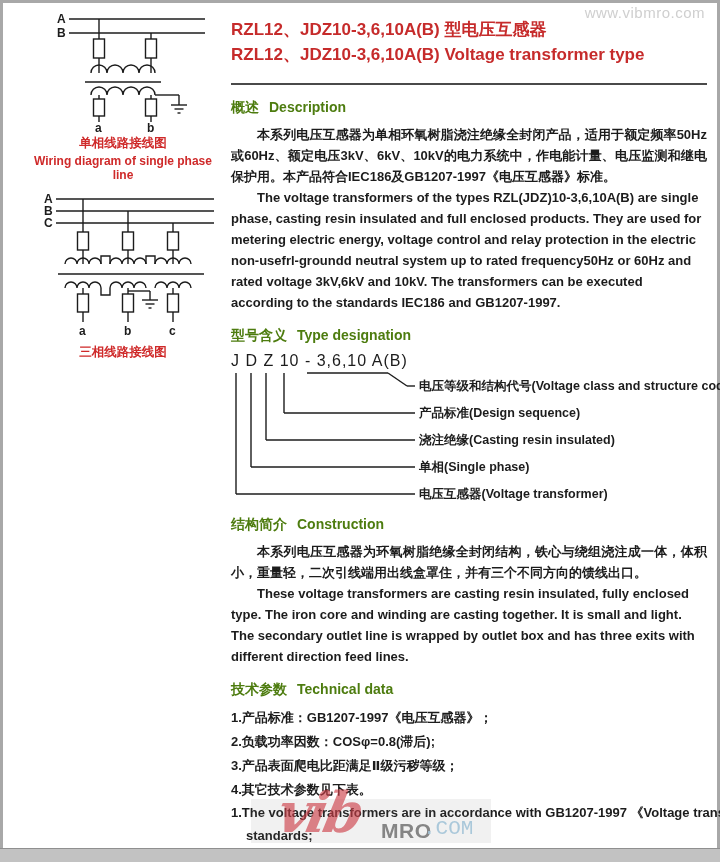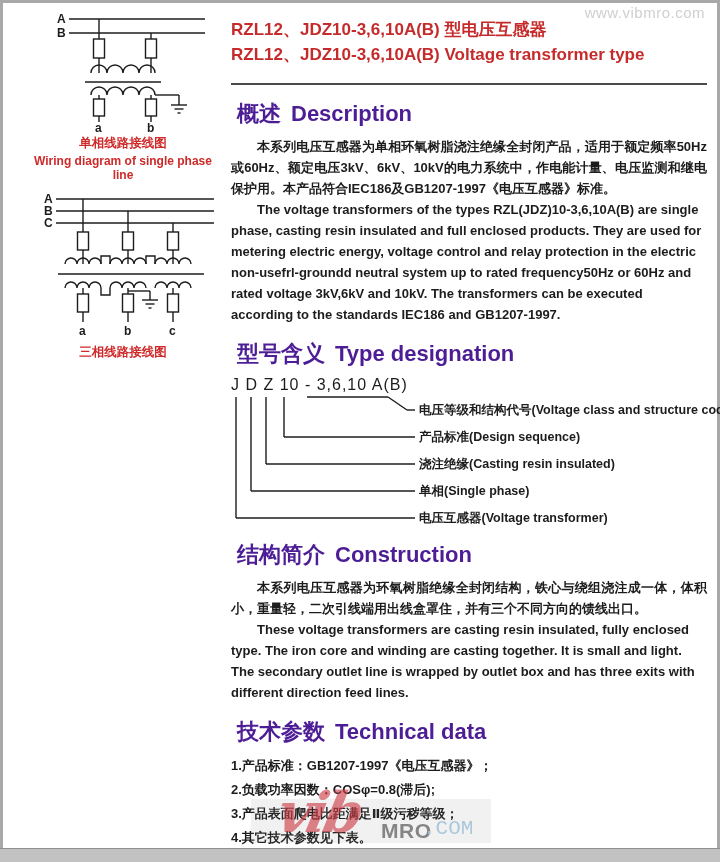--- a/index.html
+++ b/index.html
@@ -20,21 +20,21 @@
   .cap-cn{color:#cf2a2a;font-weight:bold;font-size:12.5px;margin-top:2px;}
   .cap-en{color:#cf2a2a;font-weight:bold;font-size:12px;margin-top:2px;margin-bottom:8px;}
   svg{display:block;margin:0 auto;}
   .wire{stroke:#1c1c1c;stroke-width:1.4;fill:none;}
   .fuse{fill:#ffffff;stroke:#1c1c1c;stroke-width:1.4;}
   .dlabel{font:bold 12px "Liberation Sans",sans-serif;fill:#1c1c1c;}
   
   .rightcol{position:absolute;left:228px;top:14px;width:476px;color:#1c1c1c;}
   .title{color:#c62b2b;font-weight:bold;font-size:17px;line-height:25px;}
   .rule{border-top:2px solid #4a4a4a;margin:16px 0 6px 0;height:0;}
-  h2.sec{color:#4c1d95;font-size:22px;margin:14px 0 7px 6px;}
+  h2.sec{color:#4d7c0f;font-size:14px;margin:14px 0 7px 0;}
   h2.sec .cnpart{margin-right:10px;}
   .para{font-size:13px;font-weight:bold;line-height:21px;text-align:justify;text-indent:2em;margin:0;}
   .para.en{text-align:left;}
   
   .designation{position:relative;height:150px;margin-top:4px;}
   .formula{font-size:16px;font-weight:normal;letter-spacing:1px;position:relative;z-index:1;}
   .desig-svg{position:absolute;left:0;top:0;z-index:0;}
   .desig-label{position:absolute;left:188px;font-size:12.5px;font-weight:bold;white-space:nowrap;}
   
   .tlist{font-size:13px;font-weight:bold;line-height:24px;}

